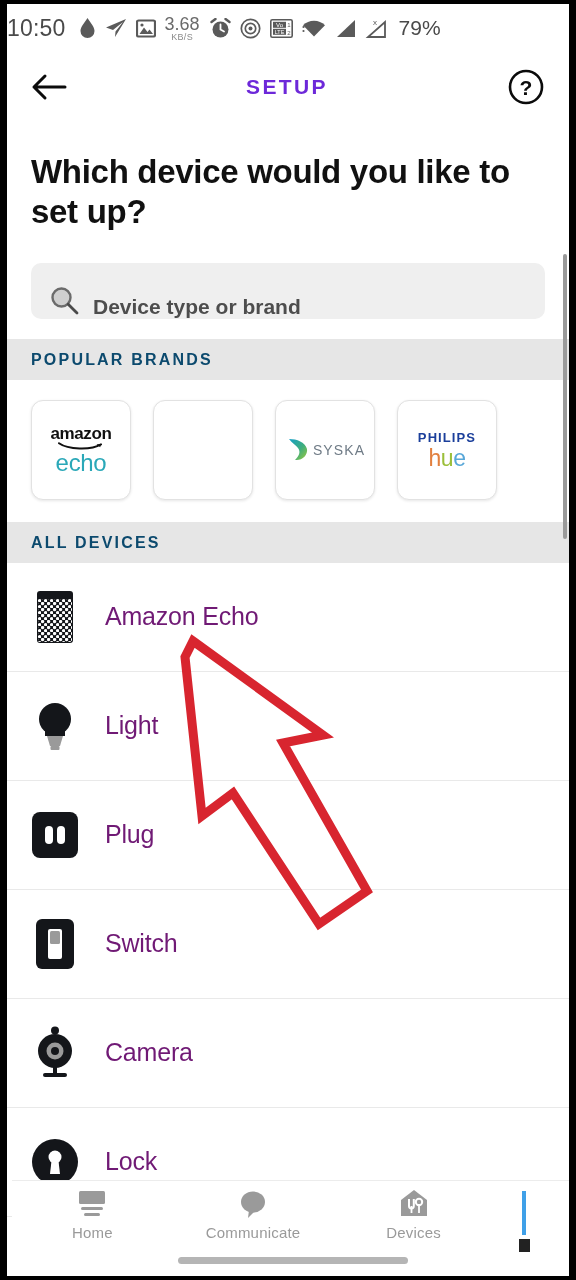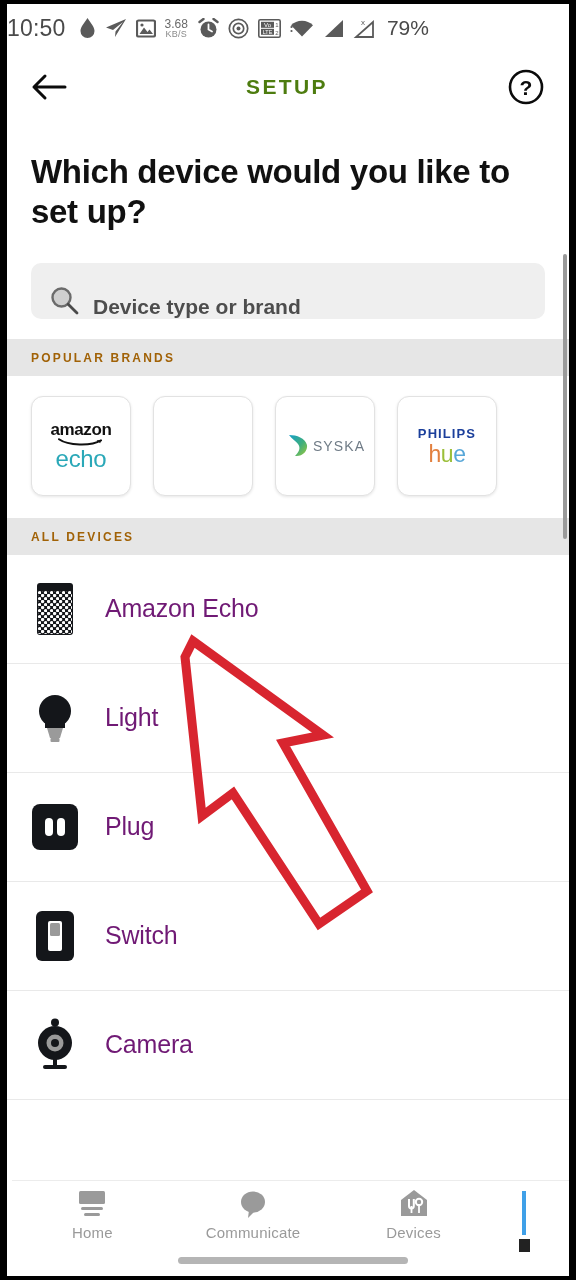--- a/index.html
+++ b/index.html
@@ -35,38 +35,38 @@
     font-size: 23px;
     color: #4a4a4a;
     letter-spacing: 0.2px;
     margin-right: 4px;
   }
   .sb-ico { display: flex; align-items: center; justify-content: center; }
   .sb-speed {
     display: flex; flex-direction: column; align-items: center;
     line-height: 1; margin-right: 1px;
   }
-  .sb-speed .v { font-size: 12px; color: #6a6a6a; }
+  .sb-speed .v { font-size: 18px; color: #6a6a6a; }
   .sb-speed .u { font-size: 9px; color: #8a8a8a; letter-spacing: .3px; }
   .sb-batt { font-size: 21px; color: #4a4a4a; margin-left: 2px; }
 
   
   .header {
     height: 70px;
     display: flex;
     align-items: center;
     justify-content: space-between;
     padding: 0 24px;
     background: #fff;
   }
   .header-title {
     font-size: 21px;
     font-weight: bold;
     letter-spacing: 2.4px;
-    color: #4d7c0f;
+    color: #6d28d9;
   }
   .hdr-btn { display: flex; align-items: center; justify-content: center; cursor: pointer; }
 
   
   .headline {
     padding: 30px 24px 4px 24px;
     font-size: 33px;
     font-weight: bold;
     line-height: 1.22;
     color: #111;
@@ -88,23 +88,23 @@
   .search-placeholder {
     font-size: 21px;
     color: #4d4d4d;
     font-weight: 600;
   }
 
   
   .section-head {
     background: #e6e6e6;
     padding: 12px 24px 11px 24px;
-    font-size: 12px;
+    font-size: 16px;
     letter-spacing: 2.2px;
-    color: #a16207;
+    color: #0c4a6e;
     font-weight: 600;
   }
 
   
   .brands {
     display: flex;
     gap: 22px;
     padding: 20px 24px 22px 24px;
     background: #fff;
   }
@@ -440,20 +440,30 @@
           <circle cx="23" cy="25" r="17" fill="#14161a"></circle>
           <circle cx="23" cy="25" r="8.5" fill="#9a9a9a"></circle>
           <circle cx="23" cy="25" r="4" fill="#14161a"></circle>
           <rect x="21" y="40" width="4" height="9" fill="#14161a"></rect>
           <rect x="11" y="47" width="24" height="4" rx="2" fill="#14161a"></rect>
         </svg>
       </div>
       <div class="device-label">Camera</div>
     </div>
 
+    <div class="device-row">
+      <div class="device-icon">
+        <svg width="48" height="48" viewBox="0 0 48 48">
+          <circle cx="24" cy="24" r="23" fill="#14161a"></circle>
+          <circle cx="24" cy="19" r="6.5" fill="#ffffff"></circle>
+          <path d="M20.6 22 L27.4 22 L29 36 L19 36 Z" fill="#ffffff"></path>
+        </svg>
+      </div>
+      <div class="device-label">Lock</div>
+    </div>
 
   </div>
 
   <div class="scrollbar"></div>
 
   <svg class="arrow-overlay" viewBox="0 0 562 1272">
     <polygon points="186,637 316,731 276,739 360,887 312,920 226,789 195,812 178,653" fill="none" stroke="#d8252f" stroke-width="9" stroke-linejoin="miter"></polygon>
   </svg>
 
   <div class="bottom-nav">

